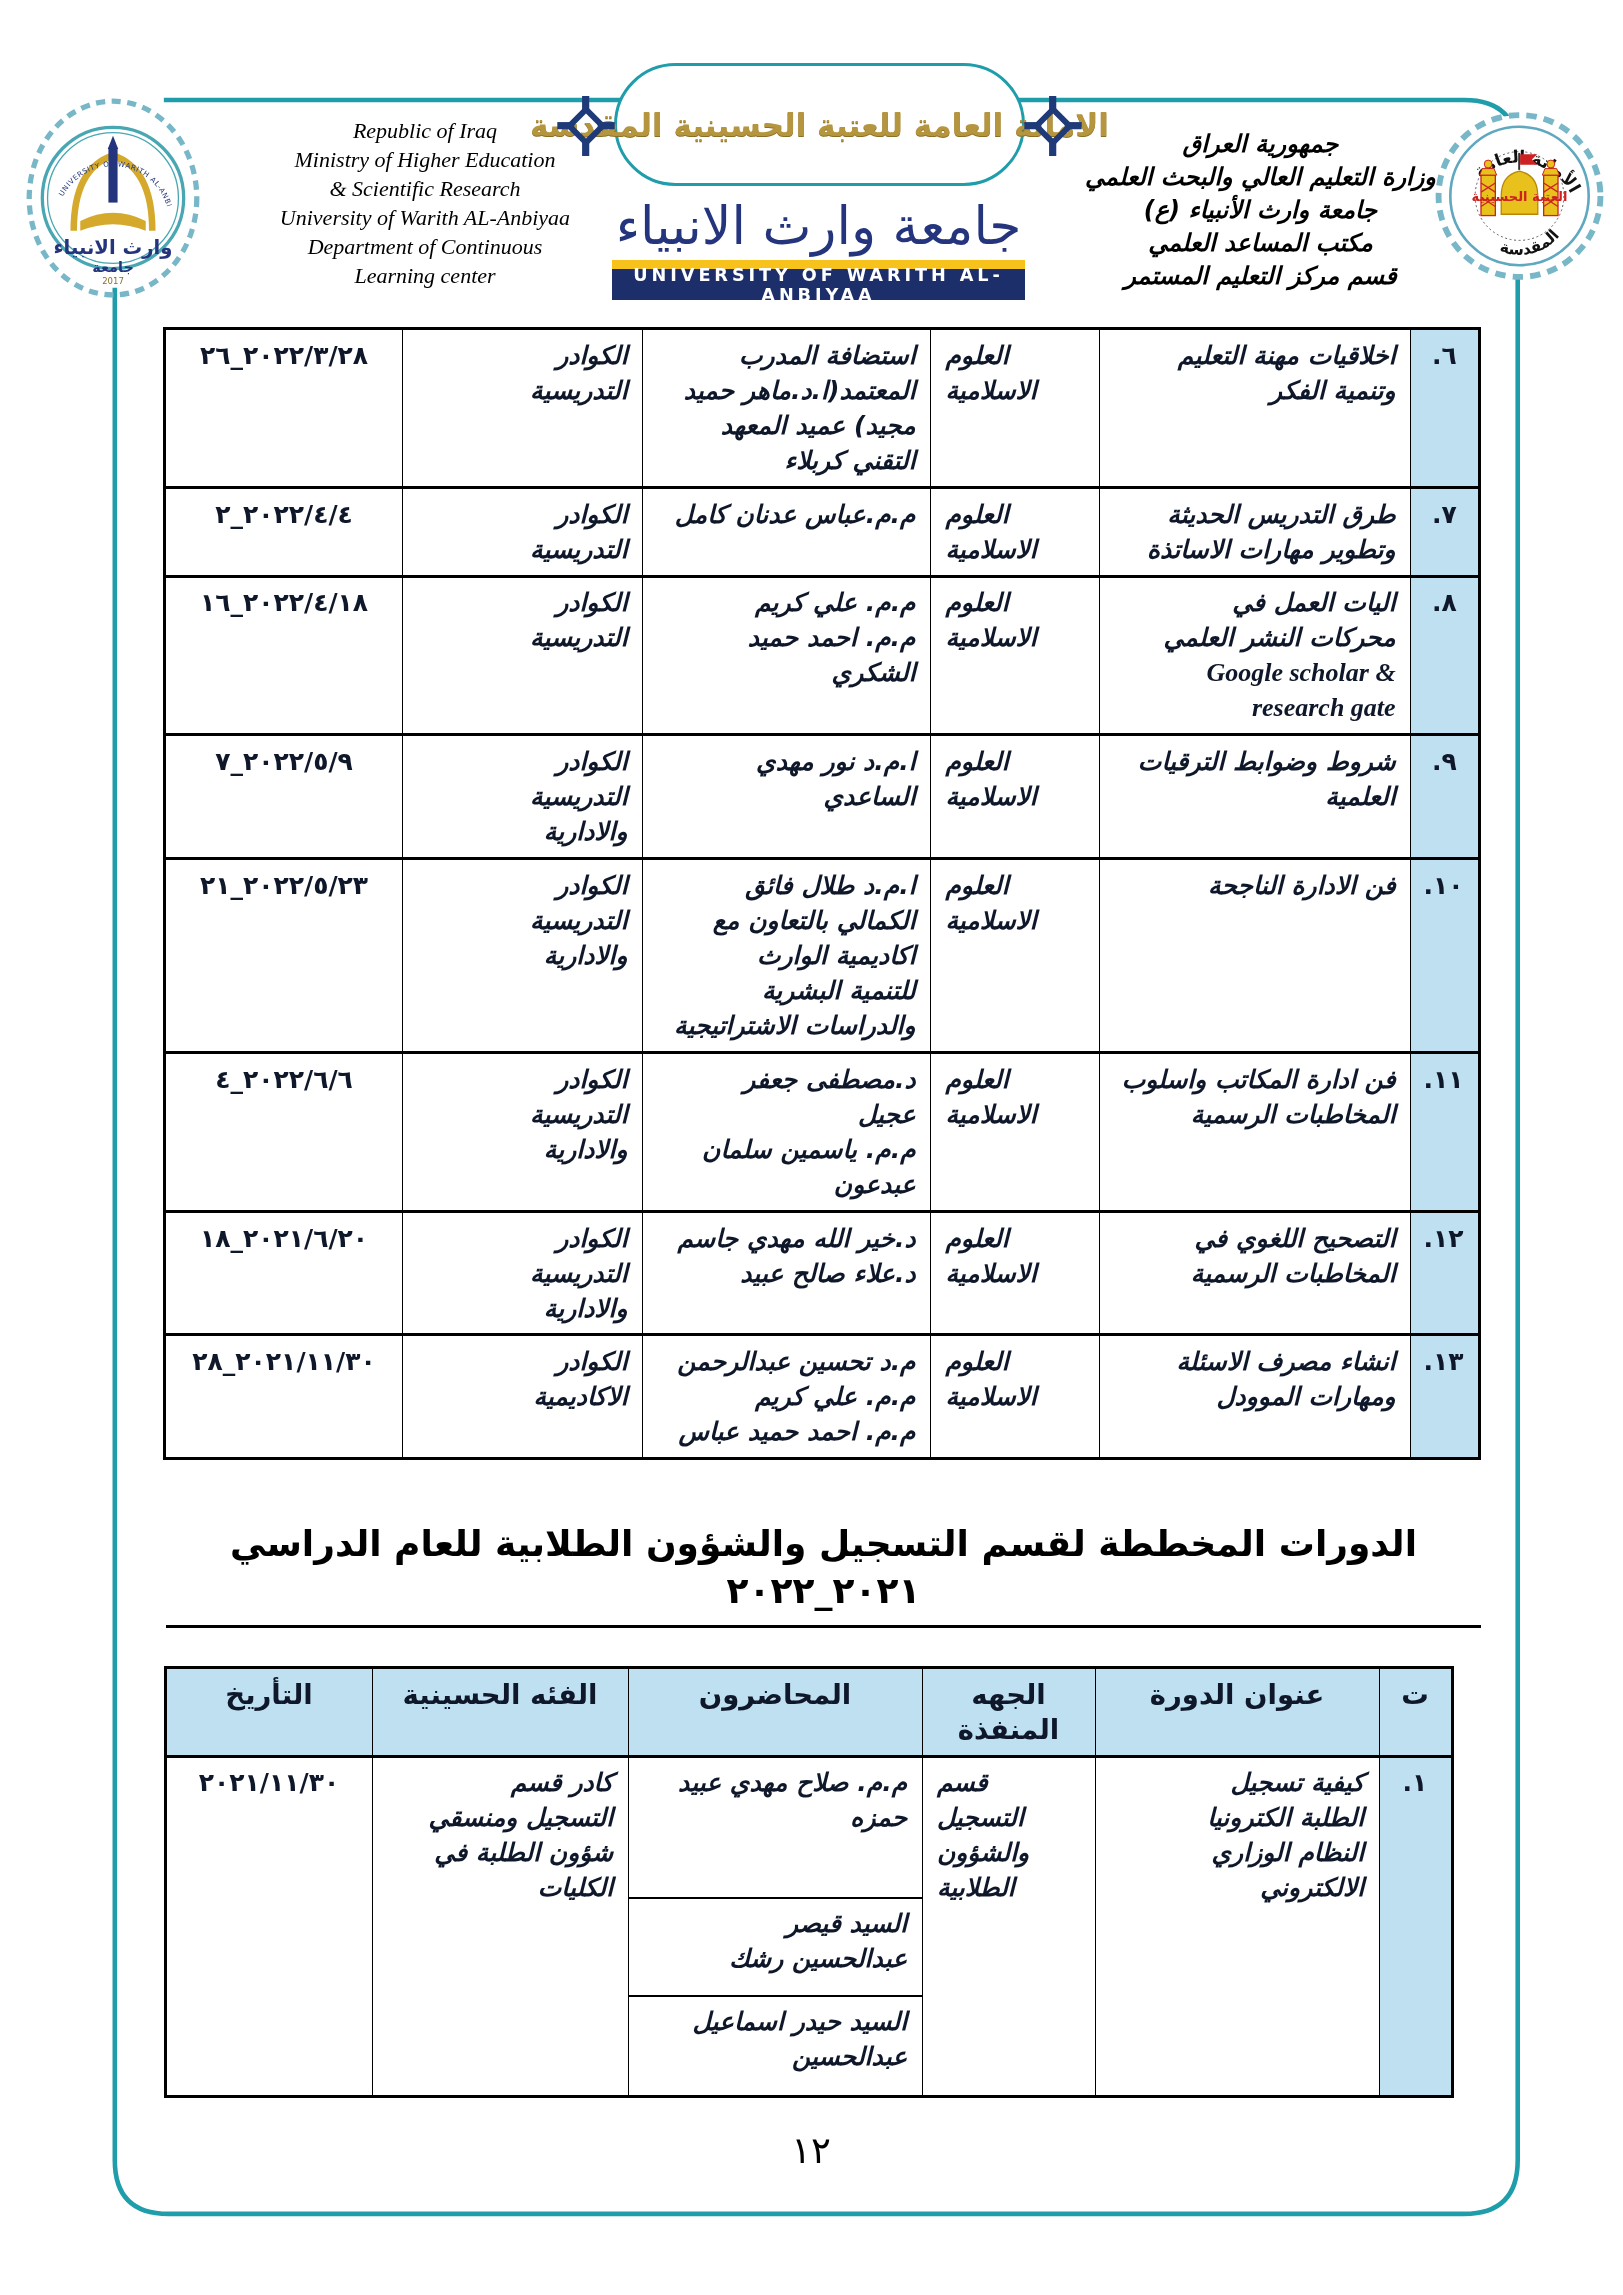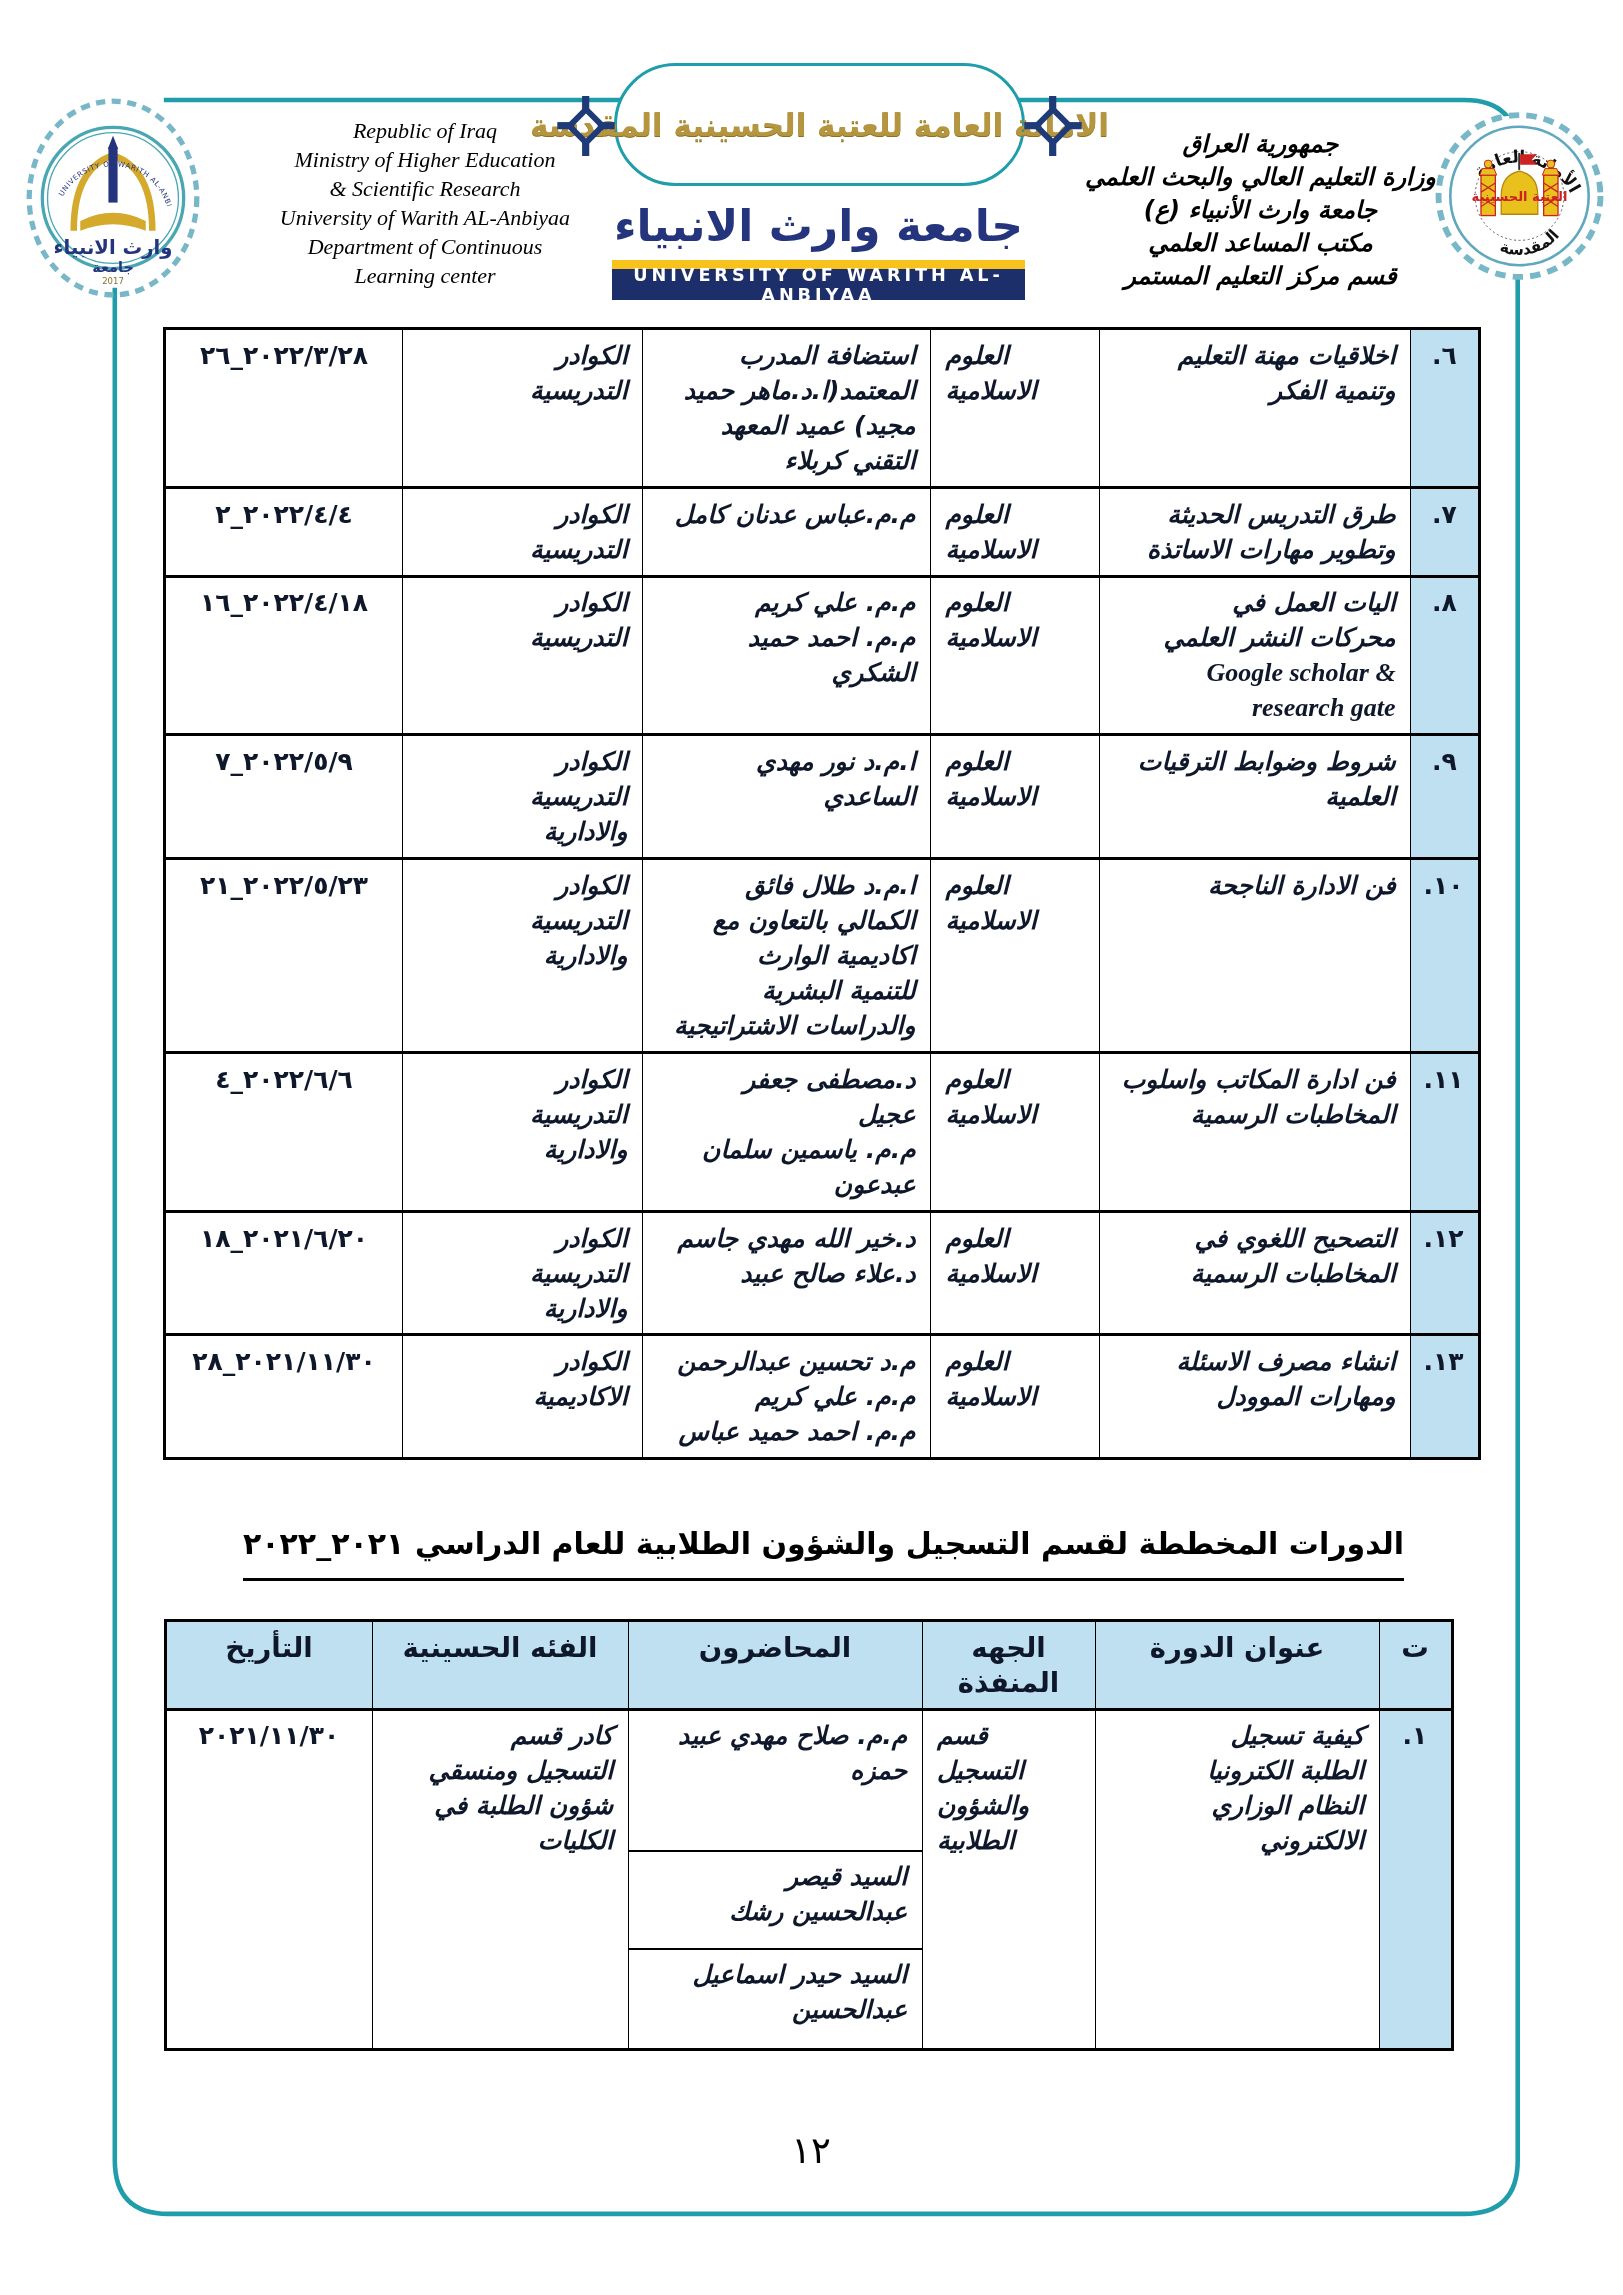--- a/index.html
+++ b/index.html
@@ -32,21 +32,21 @@
     font-size:31px;font-weight:bold;color:#b5953e;direction:rtl;
     text-shadow:0 0.7px 0 #8a7026;letter-spacing:0.7px;white-space:nowrap;
   }
   .knot{position:absolute;top:96px;width:58px;height:60px;}
   #knot-left{left:557px;}
   #knot-right{left:1024px;}
   #univ-logo{
     position:absolute;left:612px;top:196px;width:413px;text-align:center;
   }
   #univ-logo .kufic{
-    font-size:44px;font-weight:bold;color:#24357d;direction:rtl;line-height:60px;
+    font-size:52px;font-weight:normal;color:#24357d;direction:rtl;line-height:60px;
     white-space:nowrap;letter-spacing:1.3px;
   }
   #univ-logo .stripe{height:9.2px;background:#f6c21b;margin-top:3.9px;}
   #univ-logo .bar{
     height:31px;background:#1d2f6b;color:#fff;display:flex;align-items:center;justify-content:center;
     font-size:17.7px;font-weight:bold;letter-spacing:3.9px;font-family:"DejaVu Sans",sans-serif;
   }
   .logo-box{position:absolute;}
   #left-logo{left:18.3px;top:90px;width:190px;height:216px;}
   #right-logo{left:1434px;top:98px;width:171px;height:196px;}
@@ -72,21 +72,21 @@
 
   #table1{width:1315px;}
   #table1 col.c-num{width:69px;} #table1 col.c-ttl{width:311px;}
   #table1 col.c-bdy{width:169px;} #table1 col.c-lec{width:288px;}
   #table1 col.c-tgt{width:240px;} #table1 col.c-dat{width:238px;}
 
   #section-title{
     margin:60px auto 0 auto;text-align:center;
   }
   #section-title span{
-    display:inline-block;font-size:30px;font-weight:bold;color:#000;direction:rtl;
+    display:inline-block;font-size:36px;font-weight:bold;color:#000;direction:rtl;
     border-bottom:3.9px solid #000;padding-bottom:10.5px;line-height:47px;
   }
 
   #table2{width:1287px;margin-top:38px;margin-right:27.5px;}
   #table2 col.c-num{width:73px;} #table2 col.c-ttl{width:284px;}
   #table2 col.c-bdy{width:173px;} #table2 col.c-lec{width:294px;}
   #table2 col.c-tgt{width:256px;} #table2 col.c-dat{width:207px;}
   #table2 th{background:#bfe0f1;text-align:center;font-size:27.5px;vertical-align:top;height:85px;}
   #table2 td.lec{padding:0;}
   .lect-group{border-bottom:2px solid #000;padding:7.9px 14.4px;min-height:98px;box-sizing:border-box;}

